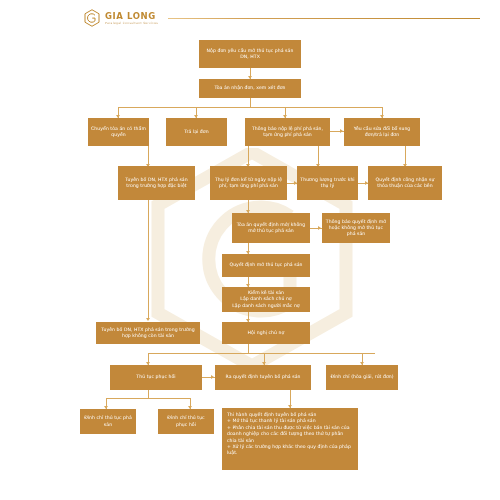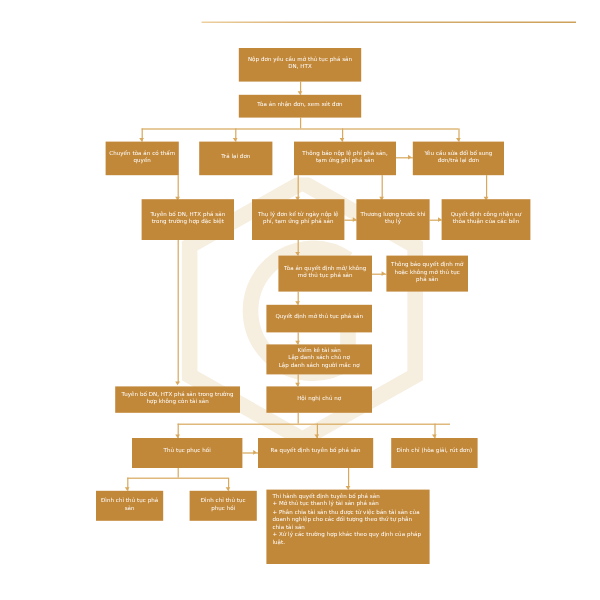--- a/index.html
+++ b/index.html
@@ -83,20 +83,30 @@
     border-bottom: 2.2px solid transparent;
     border-left: 3px solid #d8a85c;
   }
 </style>
 </head>
 <body>
 
 <div id="page">
 
   <div class="header">
+    <div class="logo-wrap">
+      <svg class="logo-mark" viewBox="0 0 32 36">
+        <polygon points="16,1.5 30,9.5 30,26.5 16,34.5 2,26.5 2,9.5" fill="none" stroke="#c08a32" stroke-width="2"></polygon>
+        <path d="M22 12.5 A8.5 8.5 0 1 0 22 23.5 L22 18.2 L16.5 18.2" fill="none" stroke="#c08a32" stroke-width="2"></path>
+      </svg>
+      <span class="logo-text">
+        <span class="logo-name">GIA LONG</span>
+        <span class="logo-tag">Paralegal Consultant Services</span>
+      </span>
+    </div>
     <div class="header-rule"></div>
   </div>
 
   <svg class="watermark" viewBox="0 0 204 222">
     <polygon points="102,4 196,57 196,165 102,218 8,165 8,57" fill="none" stroke="#f6eedf" stroke-width="13"></polygon>
     <path d="M140 68 A52 52 0 1 0 140 154 L140 113 L99 113" fill="none" stroke="#f6eedf" stroke-width="13"></path>
   </svg>
 
   <div class="conn vline" style="left:250px; top:68px; height:11px;"></div>
   <div class="arrow-d" style="left:247.8px; top:76px;"></div>

